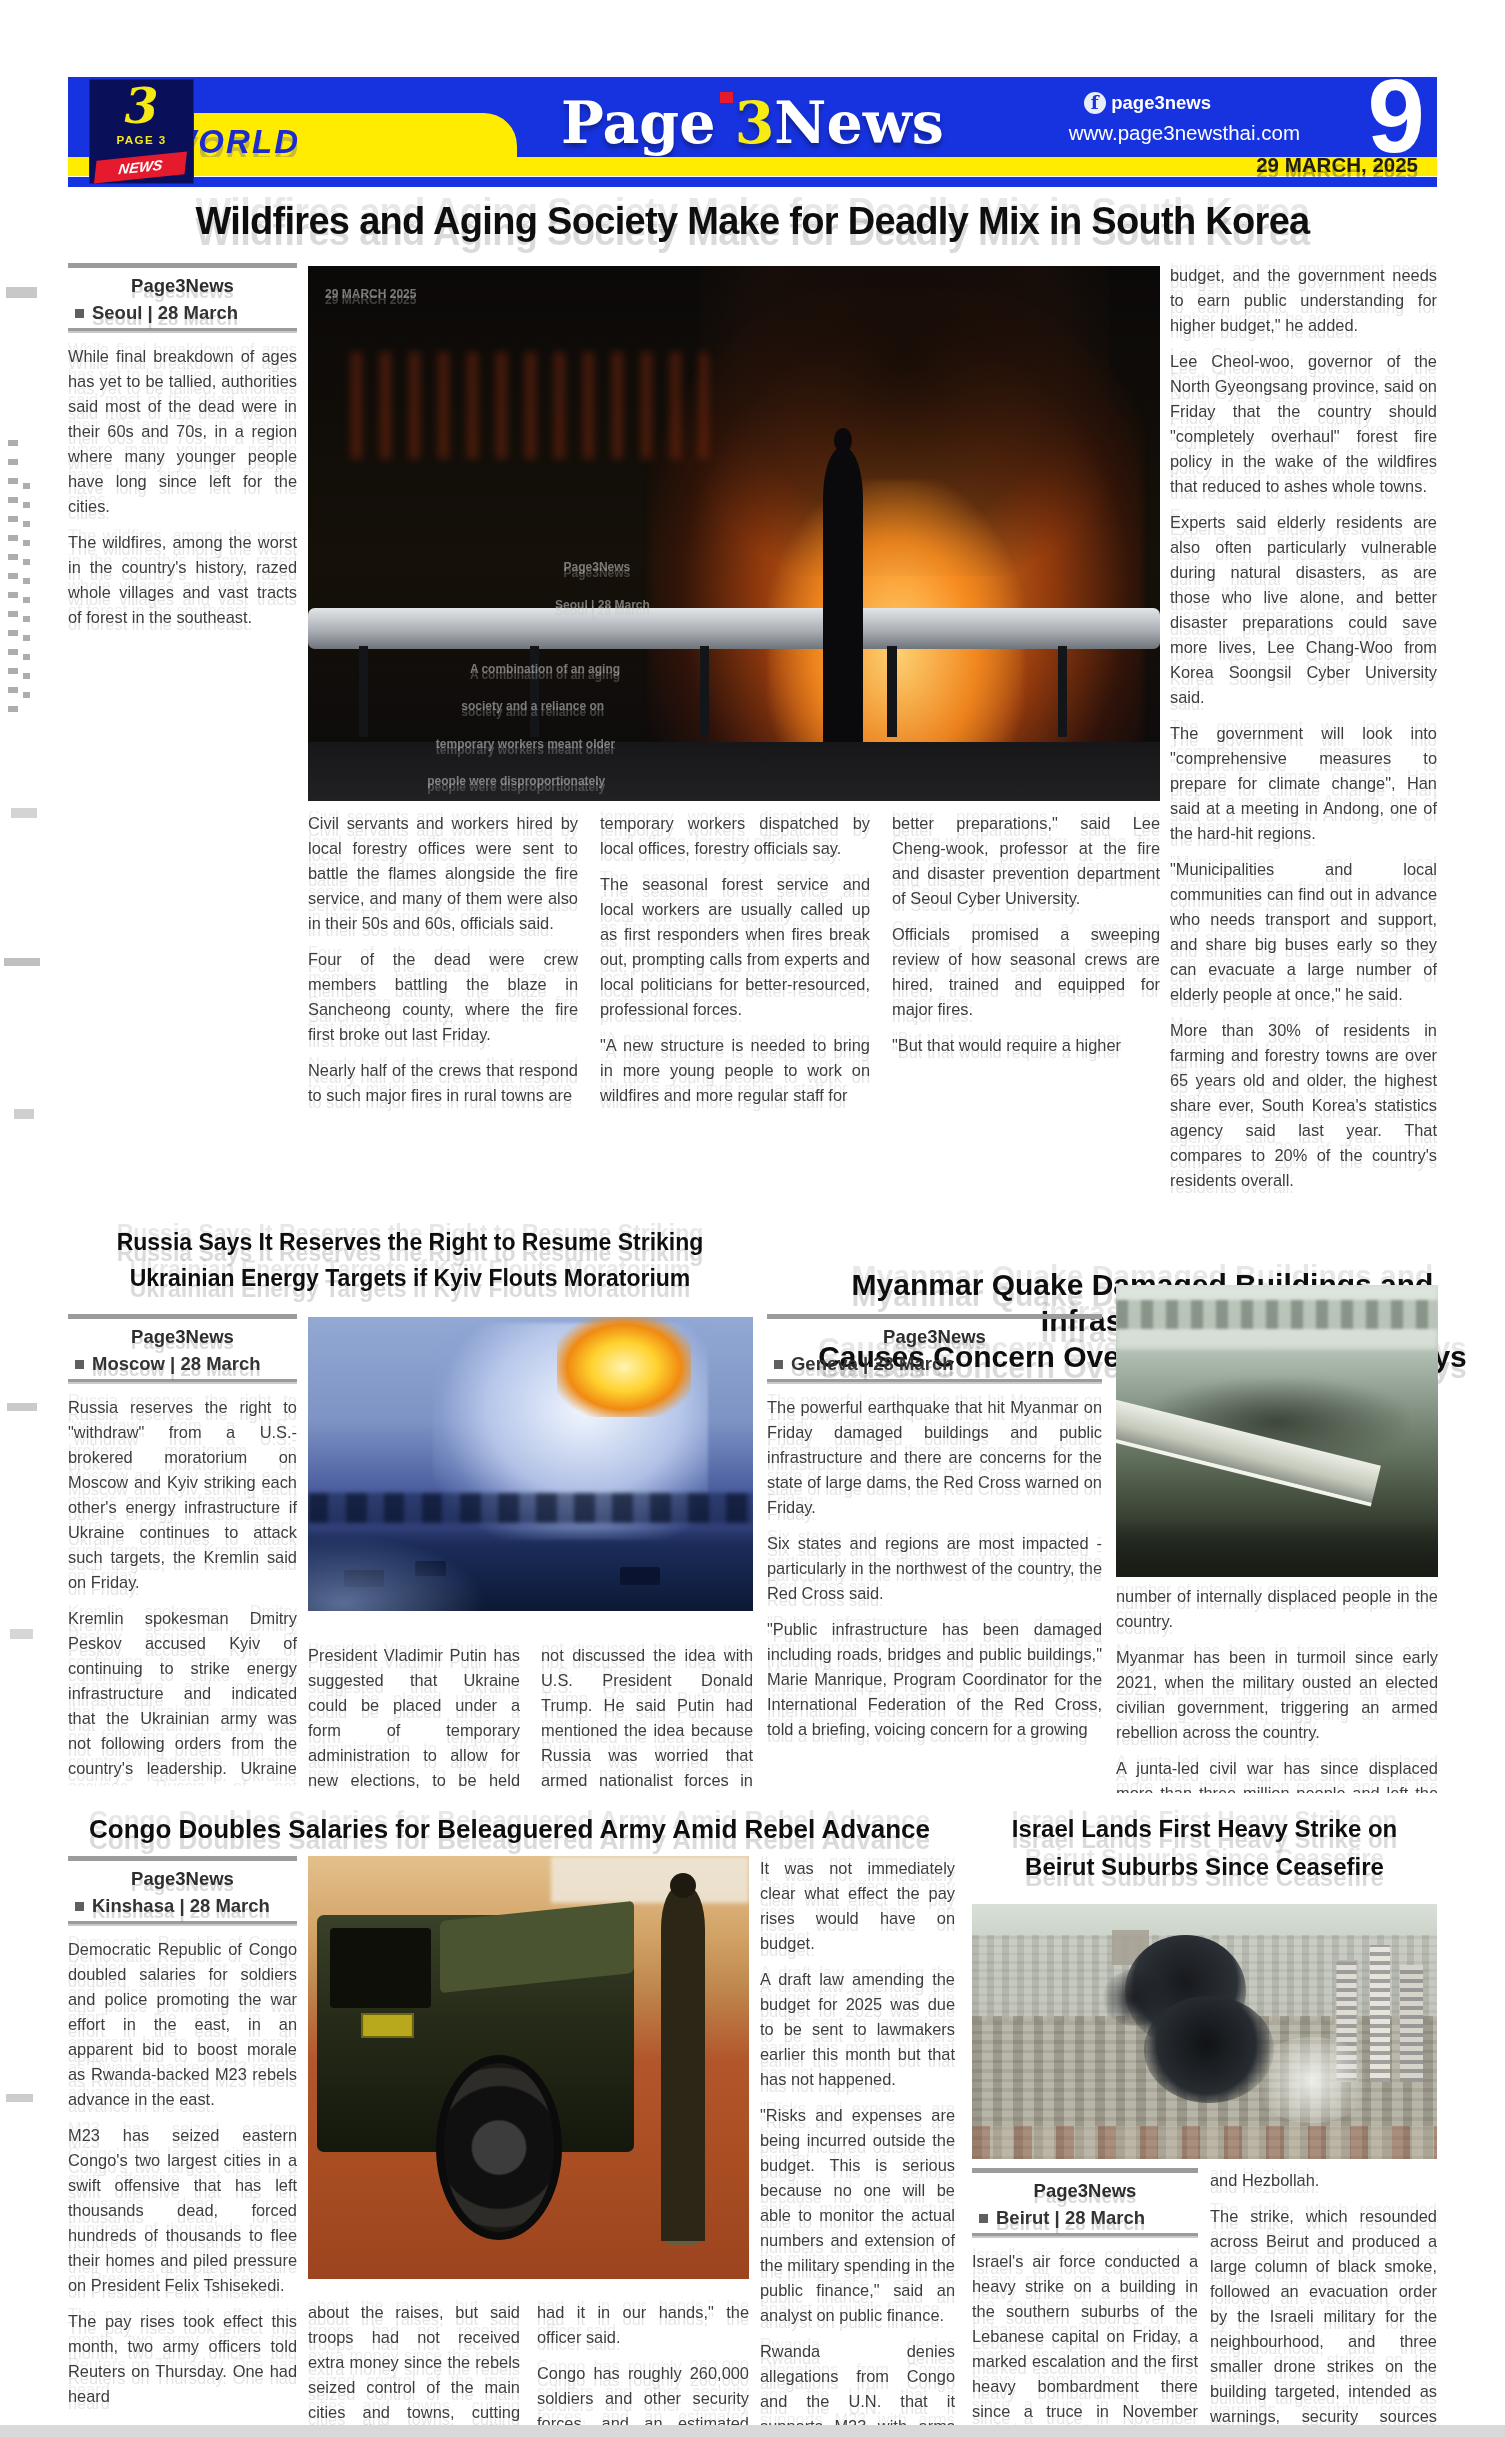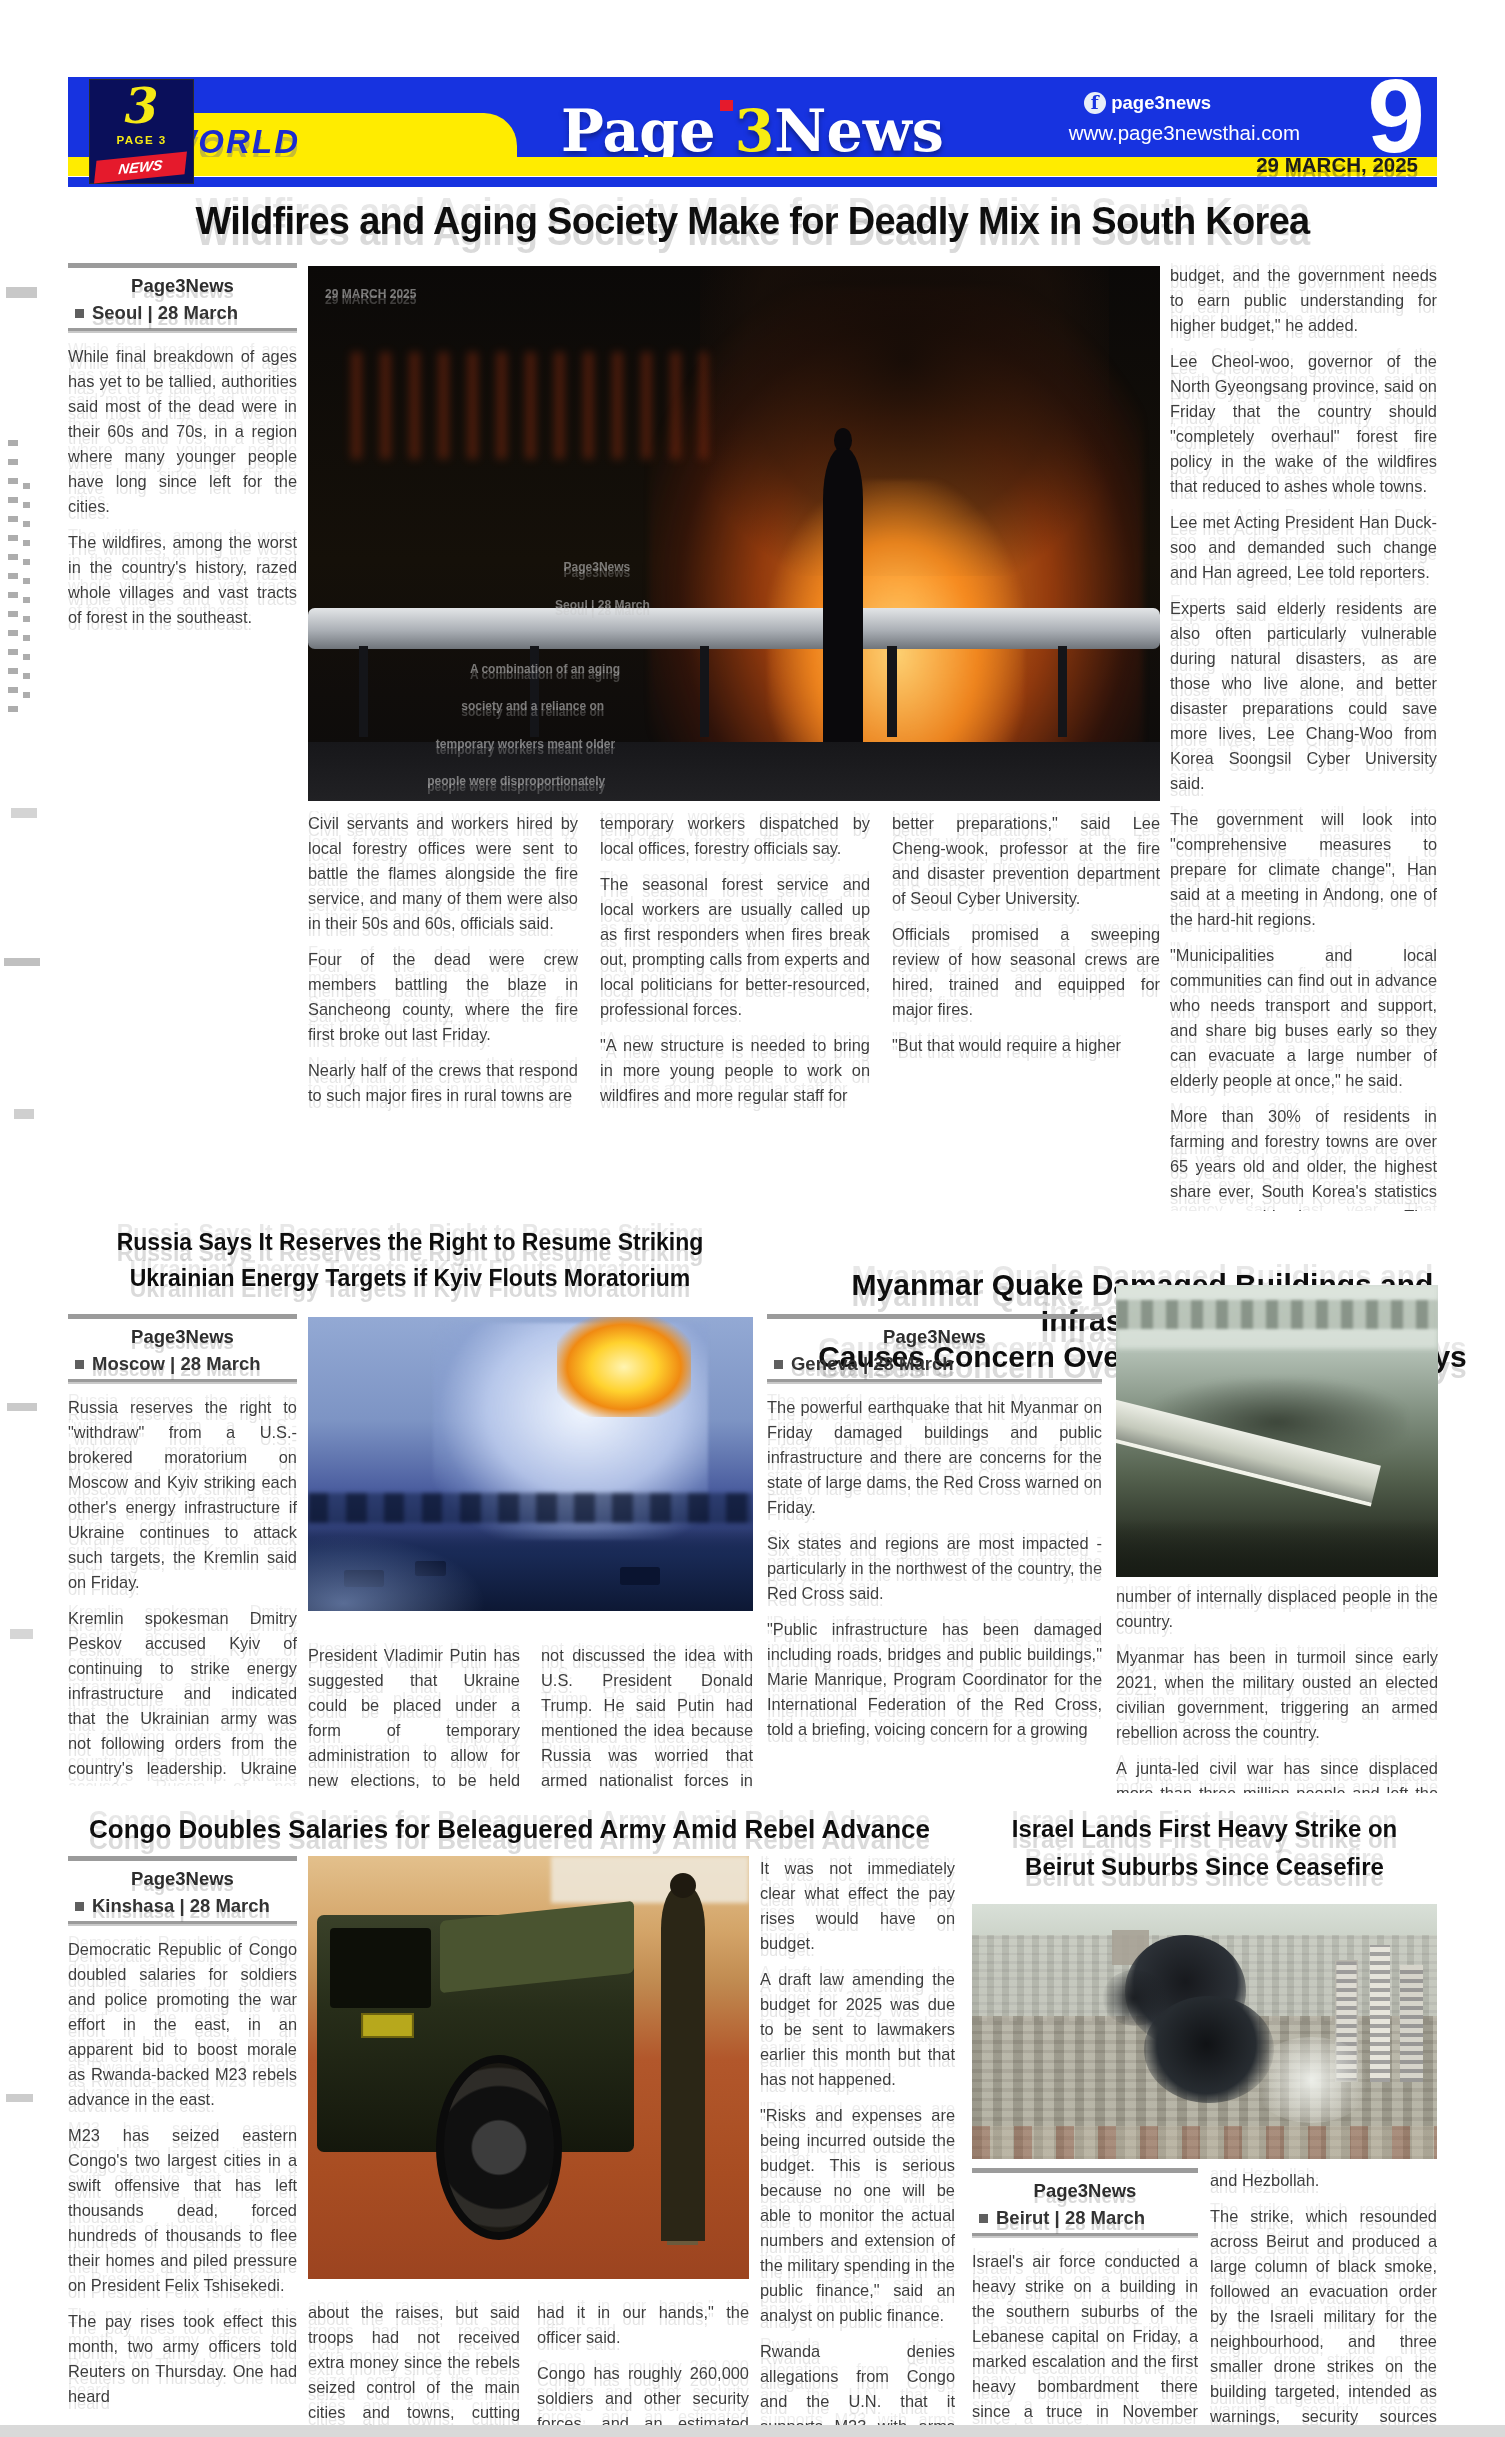--- a/index.html
+++ b/index.html
@@ -16,21 +16,21 @@
   .date-strip span{position:absolute;right:19px;top:-4.1px;font-size:20.5px;font-weight:900;color:#1c1c1c;
              text-shadow:0 5.5px 0 rgba(30,30,30,.3);}
   .blue-strip{position:absolute;left:68px;top:177px;width:1369px;height:9.6px;background:#1733e0;}
   .logo-box{position:absolute;left:89px;top:79px;width:103px;height:103px;background:#0a0f5a;
             border:1.4px solid #2b2b2b;text-align:center;z-index:3;}
   .logo-3{font-size:49px;font-weight:900;font-style:italic;color:#f5e915;line-height:53px;font-family:"DejaVu Serif",serif;}
   .logo-page3{font-size:11.6px;font-weight:bold;color:#f5e915;letter-spacing:1.4px;}
   .logo-news{position:absolute;left:5.5px;bottom:4.1px;width:89px;height:23px;background:#e51a2c;
              transform:skewX(-12deg) rotate(-6deg);color:#fff;font-size:14.4px;font-weight:900;font-style:italic;
              line-height:23px;}
-  .mast-title{position:absolute;left:0;right:0;top:20px;text-align:center;
+  .mast-title{position:absolute;left:0;right:0;top:12px;text-align:center;
               font-family:"DejaVu Serif",serif;font-weight:bold;font-size:57px;color:#ffffff;
               text-shadow:0 4.1px 5.5px rgba(0,0,0,.35);}
   .mast-title .t3{color:#f7ec12;position:relative;}
   .mast-title .flag{display:inline-block;width:13.7px;height:11px;background:#e51a2c;vertical-align:top;margin:2.7px 1.4px 0 4.1px;}
   .social{position:absolute;right:226px;top:15px;color:#fff;font-size:18.5px;font-weight:bold;}
   .fb{display:inline-block;width:22px;height:22px;border-radius:50%;background:#e8eef8;color:#1733e0;
       text-align:center;line-height:22px;font-weight:900;font-family:"DejaVu Serif",serif;margin-right:5.5px;}
   .website{position:absolute;right:137px;top:44px;color:#fff;font-size:20.5px;font-weight:normal;}
   .pagenum{position:absolute;right:12.3px;top:-19px;color:#fff;font-size:103px;font-weight:900;}
 
@@ -220,21 +220,20 @@
     <div class="gline" style="left:19%;top:74%;">A combination of an aging</div>
     <div class="gline" style="left:18%;top:81%;">society and a reliance on</div>
     <div class="gline" style="left:15%;top:88%;">temporary workers meant older</div>
     <div class="gline" style="left:14%;top:95%;">people were disproportionately</div>
   </div>
 
   <div class="col" style="left:1170px;top:263px;width:267px;height:948px;">
     <div>
         <p>budget, and the government needs to earn public understanding for higher budget," he added.</p>
         <p>Lee Cheol-woo, governor of the North Gyeongsang province, said on Friday that the country should "completely overhaul" forest fire policy in the wake of the wildfires that reduced to ashes whole towns.</p>
-        <p>Lee met Acting President Han Duck-soo and demanded such change and Han agreed, Lee told reporters.</p>
         <p>Experts said elderly residents are also often particularly vulnerable during natural disasters, as are those who live alone, and better disaster preparations could save more lives, Lee Chang-Woo from Korea Soongsil Cyber University said.</p>
         <p>The government will look into "comprehensive measures to prepare for climate change", Han said at a meeting in Andong, one of the hard-hit regions.</p>
         <p>"Municipalities and local communities can find out in advance who needs transport and support, and share big buses early so they can evacuate a large number of elderly people at once," he said.</p>
         <p>More than 30% of residents in farming and forestry towns are over 65 years old and older, the highest share ever, South Korea's statistics agency said last year. That compares to 20% of the country's residents overall.</p>
       </div>
   </div>
 
   <div class="col" style="left:308px;top:811px;width:270px;height:400px;">
     <div>
         <p>Civil servants and workers hired by local forestry offices were sent to battle the flames alongside the fire service, and many of them were also in their 50s and 60s, officials said.</p>

